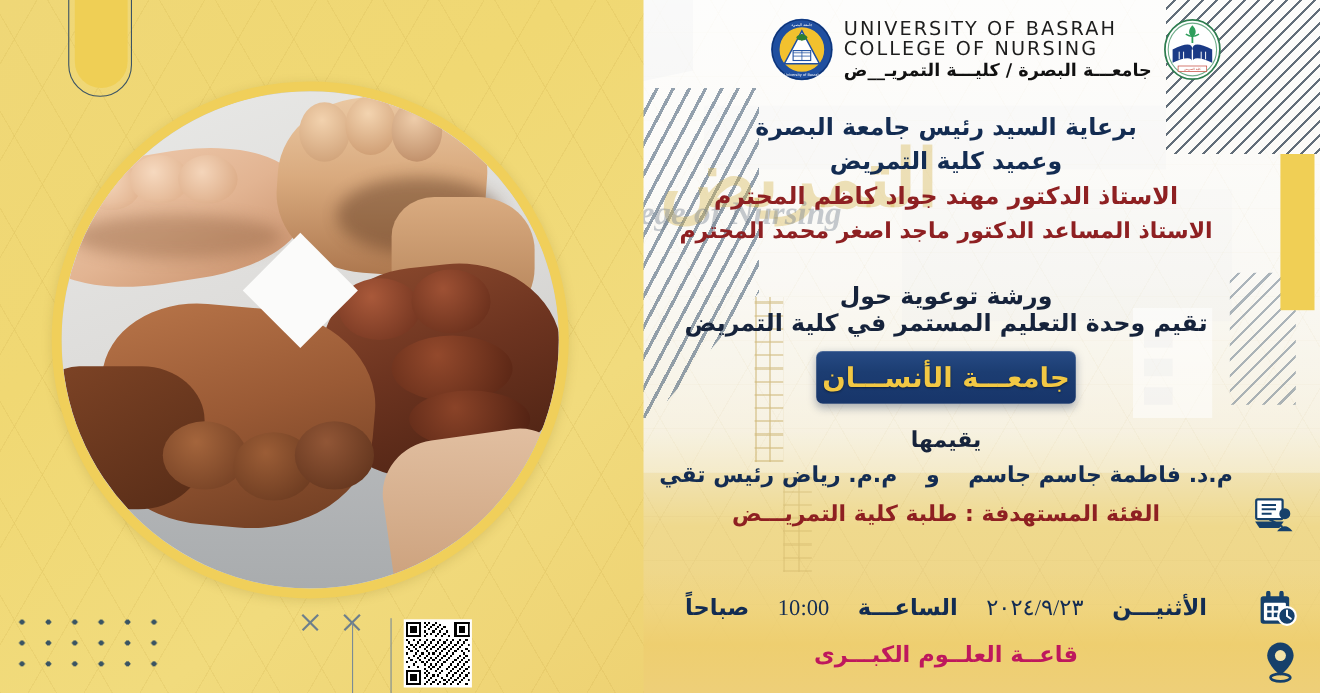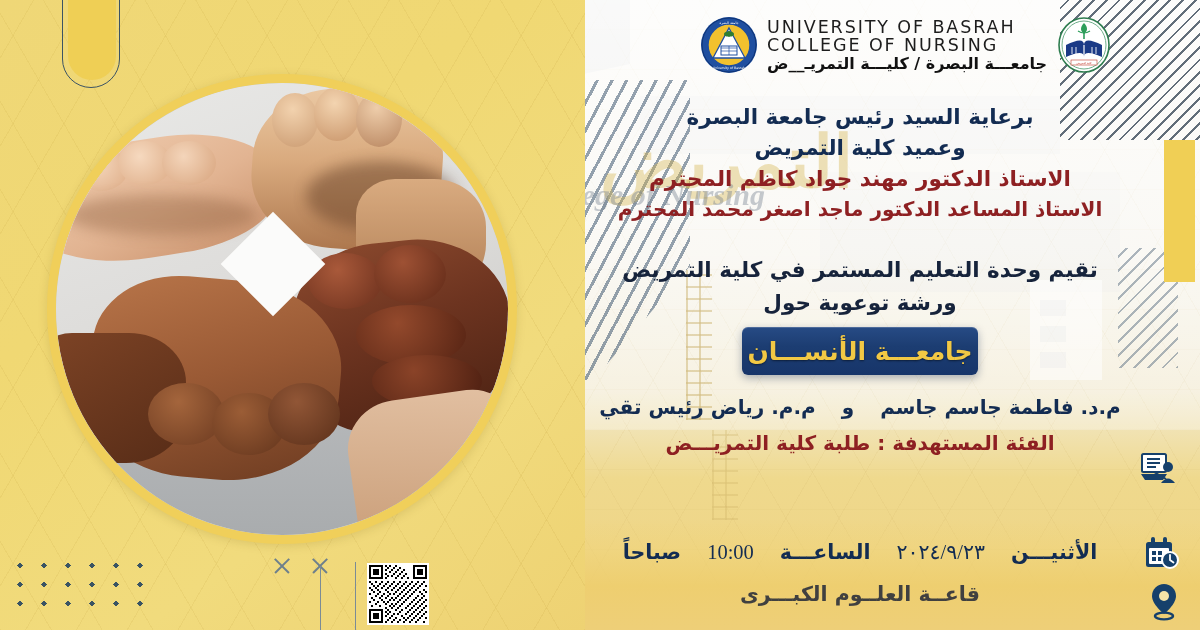--- a/index.html
+++ b/index.html
@@ -205,21 +205,21 @@
     position:absolute; left:560px; top:540px; width:600px;
     direction:rtl; text-align:center;
     font-family:"DejaVu Sans","Liberation Sans",sans-serif;
   }
   .row-date{
     font-size:20.5px; color:#132c52; font-weight:700; white-space:nowrap;
     display:flex; justify-content:center; align-items:baseline; gap:26px;
     margin-bottom:18px;
   }
   .row-place{
-    font-size:20.5px; color:#404040; font-weight:700; white-space:nowrap;
+    font-size:20.5px; color:#be185d; font-weight:700; white-space:nowrap;
     letter-spacing:1.5px;
   }
   .num-lat{ font-family:"Liberation Serif",serif; font-weight:400; }
 
   
   .side-icon{ position:absolute; color:#16406b; }
 
   
   .right-bar{
     position:absolute; right:5px; top:140px; width:31px; height:142px;
@@ -362,29 +362,30 @@
   <div class="content">
 
     <div>
       <div class="ln line1 l-nav">برعاية السيد رئيس جامعة البصرة</div>
       <div class="ln line3 l-nav">وعميد كلية التمريض</div>
       <div class="ln line2 l-red">الاستاذ الدكتور مهند جواد كاظم المحترم</div>
       <div class="ln line4 l-red">الاستاذ المساعد الدكتور ماجد اصغر محمد المحترم</div>
     </div>
 
     <div class="block2">
+      <div class="ln line6 l-dark">ورشة توعوية حول</div>
       <div class="ln line5 l-dark">تقيم وحدة التعليم المستمر في كلية التمريض</div>
-      <div class="ln line6 l-dark">ورشة توعوية حول</div>
     </div>
 
     <div class="title-banner">
       <span>جامعـــة الأنســـان</span>
     </div>
 
     <div class="block3">
+      <div class="ln line7 l-dark">يقيمها</div>
       <div class="speakers">
         <span>م.د. فاطمة جاسم جاسم</span>
         <span>و</span>
         <span>م.م. رياض رئيس تقي</span>
       </div>
       <div class="ln line9 l-red">الفئة المستهدفة : طلبة كلية التمريـــض</div>
     </div>
   </div>
 
   <div class="bottom-rows">

